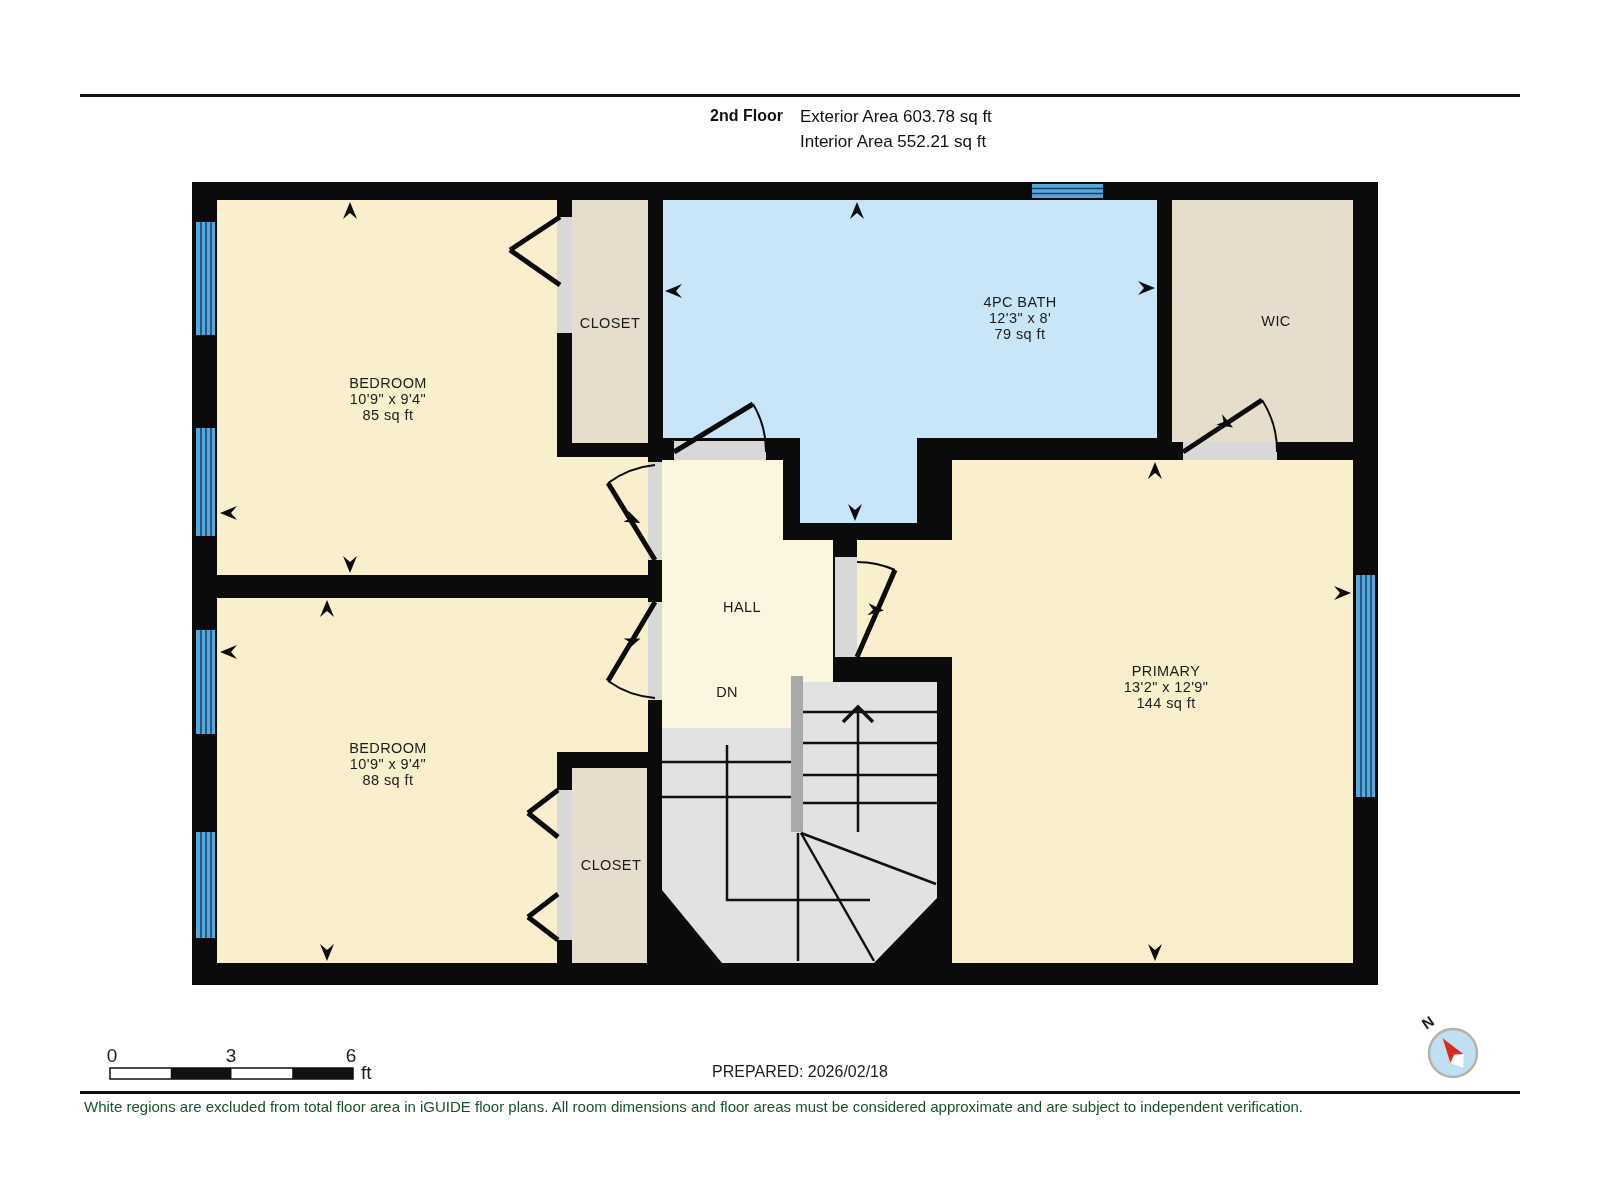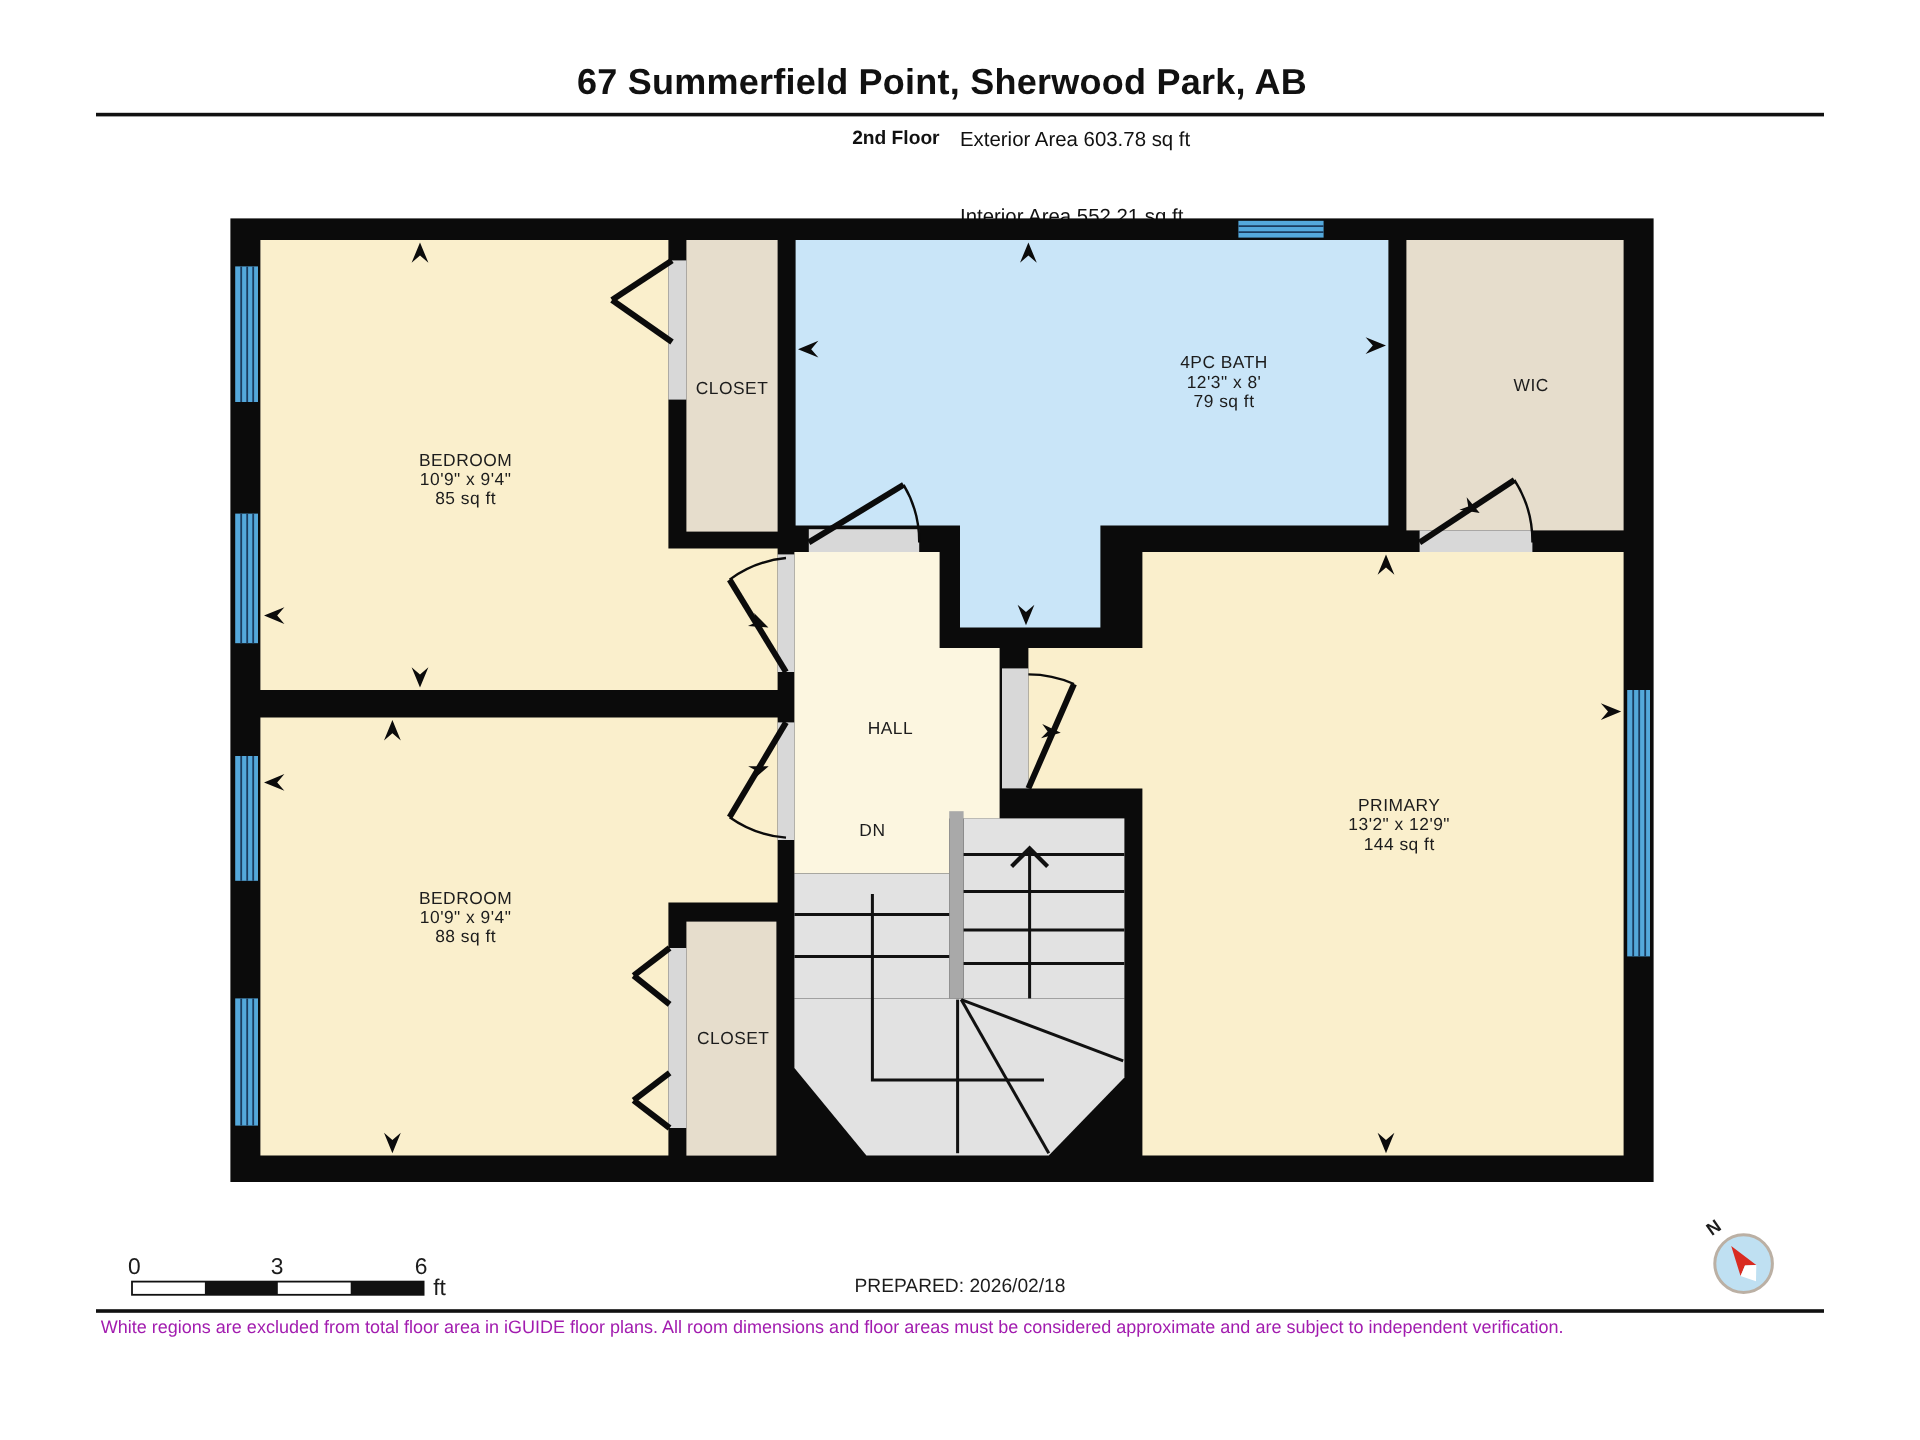--- a/index.html
+++ b/index.html
@@ -6,34 +6,33 @@
   .page{position:relative;width:1600px;height:1200px;background:#ffffff;overflow:hidden;
         font-family:"Liberation Sans",sans-serif;color:#111;}
   .title{position:absolute;left:0;top:52px;width:1570px;text-align:center;
          font-size:30px;font-weight:bold;letter-spacing:.2px;}
   .rule{position:absolute;left:80px;width:1440px;height:3px;background:#111;}
   .rule-top{top:94px;}
   .rule-bottom{top:1091px;}
   .floor-label{position:absolute;left:560px;top:107px;width:223px;text-align:right;
                font-size:16px;font-weight:bold;}
   .area-line{position:absolute;left:800px;font-size:17px;}
-  .area-ext{top:107px;} .area-int{top:132px;margin-top:39px;}
-  .disclaimer{position:absolute;left:84px;top:1098px;font-size:15px;color:#a21caf;}
+  .area-ext{top:107px;} .area-int{top:132px;}
+  .disclaimer{position:absolute;left:84px;top:1098px;font-size:15px;color:#14532d;}
   svg text{font-family:"Liberation Sans",sans-serif;fill:#1c1c1c;}
   .room-label{font-size:14.5px;letter-spacing:.4px;}
   .bar-label{font-size:19px;}
   .prepared{font-size:16px;}
   .north{font-size:15px;font-weight:bold;}
 </style>
 </head>
 <body>
 
 <div class="page">
 
-  <div class="title">67 Summerfield Point, Sherwood Park, AB</div>
   <div class="rule rule-top"></div>
   <div class="floor-label">2nd Floor</div>
   <div class="area-line area-ext">Exterior Area 603.78 sq ft</div>
   <div class="area-line area-int">Interior Area 552.21 sq ft</div>
 
   <svg width="1600" height="1200" viewBox="0 0 1600 1200" style="position:absolute;left:0;top:0">
     <defs>
       <g id="arr">
           <path d="M0,0 L-7,17 L0,11 L7,17 Z" fill="#0B0B0B"></path>
         </g>

